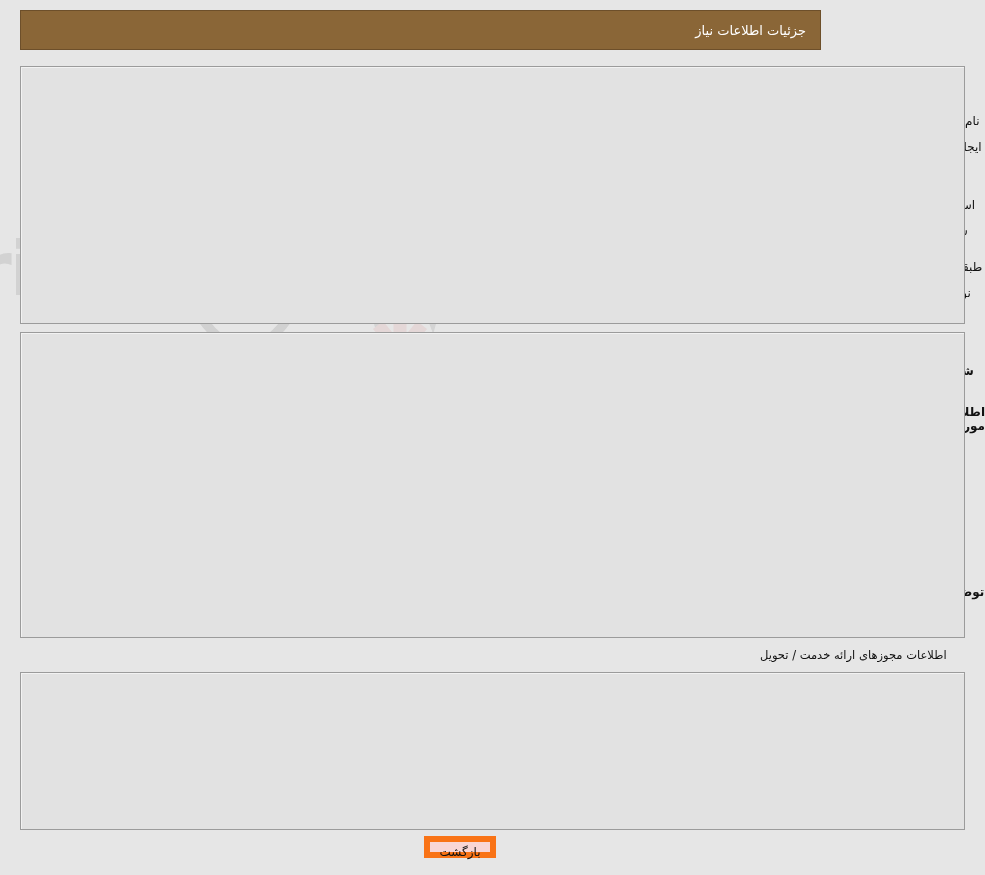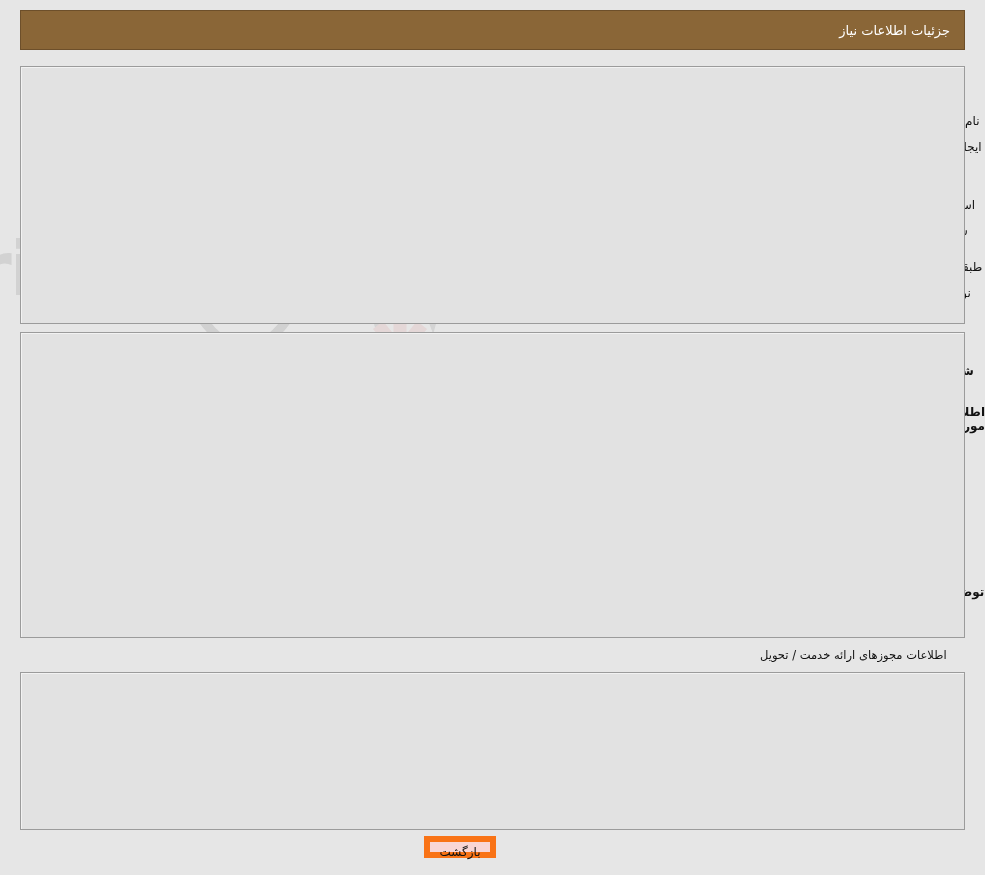--- a/index.html
+++ b/index.html
@@ -24,21 +24,21 @@
     left: 0; top: 160px;
     width: 985px; height: 230px;
     pointer-events: none;
     z-index: 0;
     opacity: .95;
   }
   
   .header-bar {
     position: absolute;
     left: 20px; top: 10px;
-    width: 945px; height: 40px;
+    width: 801px; height: 40px;
     background: #8a6637;
     border: 1px solid #6d4f2a;
     color: #ffffff;
     display: flex;
     align-items: center;
     justify-content: flex-start;
     padding: 0 14px;
     font-size: 13px;
     z-index: 3;
   }

